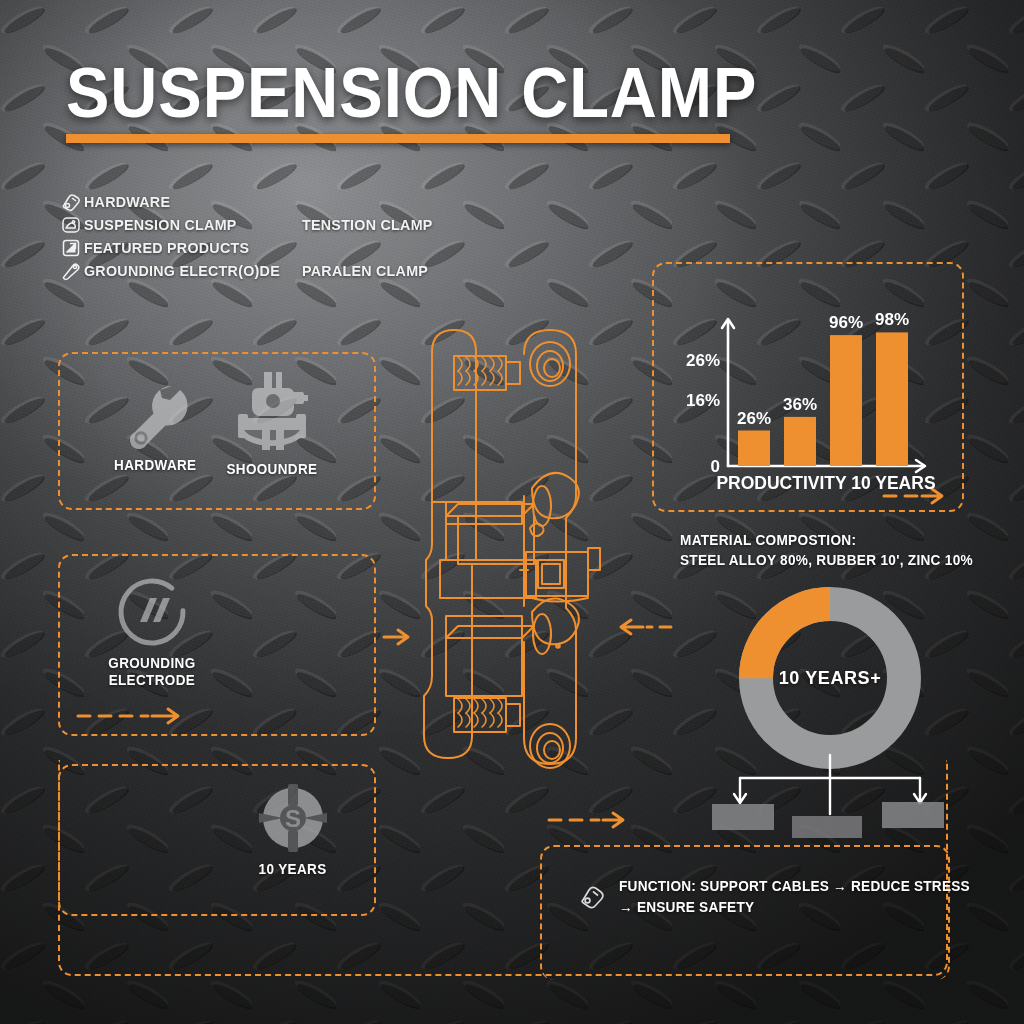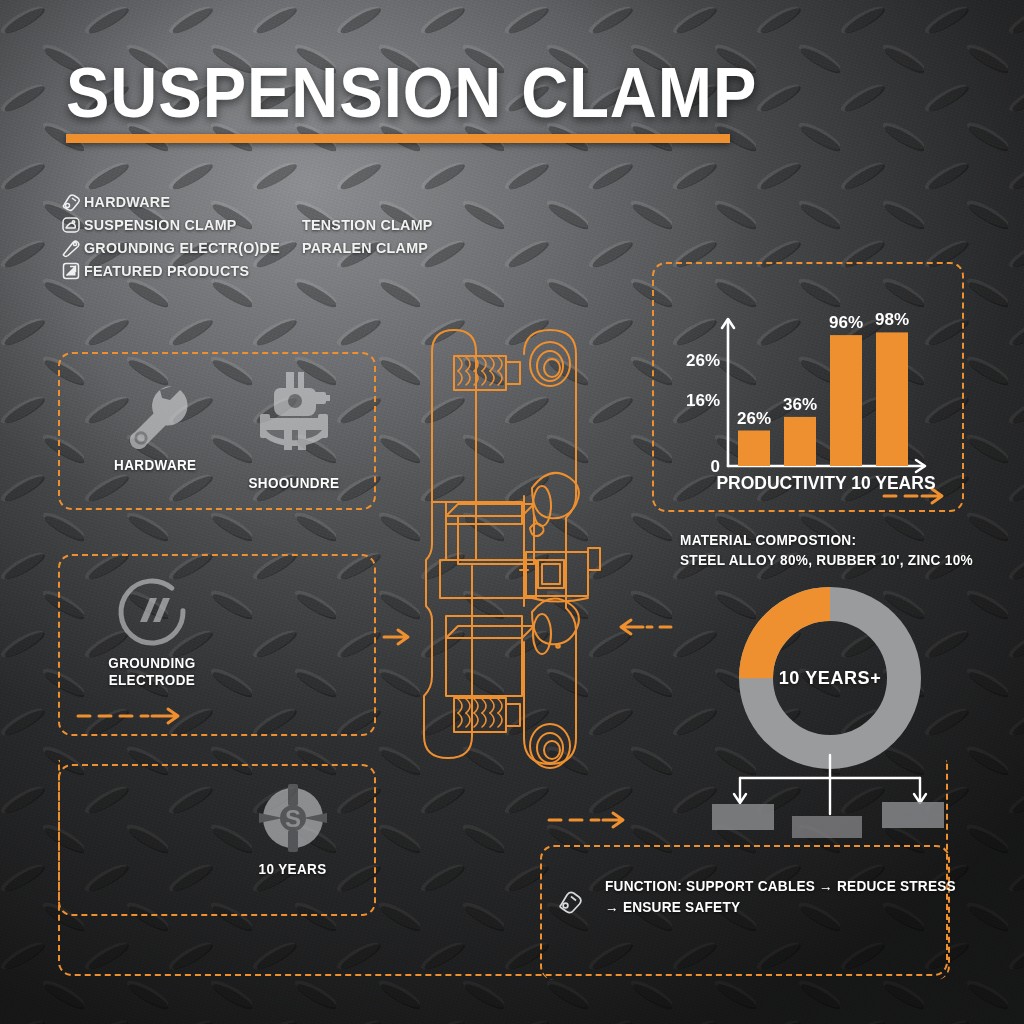--- a/index.html
+++ b/index.html
@@ -119,22 +119,22 @@
     pointer-events:none;
   }
 
   
   .func-frame {
     position:absolute; left:540px; top:845px; width:410px; height:135px;
     z-index:4; border:2.5px dashed #ef9030; border-radius:14px;
     border-bottom:none;
   }
   .func-row {
-    position:absolute; left:556px; top:876px; z-index:6;
-    display:flex; align-items:flex-end; gap:19px;
+    position:absolute; left:578px; top:876px; z-index:6;
+    display:flex; align-items:center; gap:11px;
   }
   .func-ico { margin-top:2px; }
   .func-txt {
     color:#ffffff; font-weight:bold; font-size:14.5px; line-height:21px;
     letter-spacing:.25px; transform:scaleX(.94); transform-origin:left top;
     text-shadow:0 1px 3px rgba(0,0,0,.65); white-space:pre-line;
   }
 </style>
 </head>
 <body>
@@ -194,59 +194,59 @@
         </g>
       </svg>
     </span>
     <span class="legend-txt legend-col1">SUSPENSION CLAMP</span>
     <span class="legend-txt legend-col2">TENSTION CLAMP</span>
   </div>
 
   <div class="legend-row">
     <span class="legend-ico">
       <svg width="22" height="20" viewBox="0 0 22 20">
+        <rect x="3.5" y="2.5" width="15" height="15" rx="2.5" fill="none" stroke="#f0f0f0" stroke-width="1.5"></rect>
+        <path d="M6.5 14.5 L15.5 5.5 L15.5 11 M15.5 5.5 L10 5.5" fill="none" stroke="#f0f0f0" stroke-width="1.5"></path>
+        <path d="M6.5 14.5 L15.5 5.5 L15.5 14.5 Z" fill="#f0f0f0"></path>
+      </svg>
+    </span>
+    <span class="legend-txt legend-col1">FEATURED PRODUCTS</span>
+    <span class="legend-txt legend-col2"></span>
+  </div>
+
+  <div class="legend-row">
+    <span class="legend-ico">
+      <svg width="22" height="20" viewBox="0 0 22 20">
         <g fill="none" stroke="#f0f0f0" stroke-width="1.5" stroke-linejoin="round">
           <path d="M3.5 16.5 L13 4.5 Q15 2 17.5 4 Q20 6 18 8.5 L8 17.5 Q6 19 4.5 18 Q3 17 3.5 16.5 Z"></path>
           <circle cx="15" cy="6" r="1.6"></circle>
         </g>
       </svg>
     </span>
     <span class="legend-txt legend-col1">GROUNDING ELECTR(O)DE</span>
     <span class="legend-txt legend-col2">PARALEN CLAMP</span>
-  </div>
-
-  <div class="legend-row">
-    <span class="legend-ico">
-      <svg width="22" height="20" viewBox="0 0 22 20">
-        <rect x="3.5" y="2.5" width="15" height="15" rx="2.5" fill="none" stroke="#f0f0f0" stroke-width="1.5"></rect>
-        <path d="M6.5 14.5 L15.5 5.5 L15.5 11 M15.5 5.5 L10 5.5" fill="none" stroke="#f0f0f0" stroke-width="1.5"></path>
-        <path d="M6.5 14.5 L15.5 5.5 L15.5 14.5 Z" fill="#f0f0f0"></path>
-      </svg>
-    </span>
-    <span class="legend-txt legend-col1">FEATURED PRODUCTS</span>
-    <span class="legend-txt legend-col2"></span>
   </div>
 </div>
 
 <div class="outer-frame" style="left:58px; top:760px; width:890px; height:216px; border-top:none; border-radius:0 0 14px 14px;"></div>
 
 <div class="card" style="left:58px; top:352px; width:318px; height:158px;">
   <div class="card-inner">
     <div class="prod" style="left:30px; top:22px; width:130px;">
       <span class="prod-ico">
         <svg width="74" height="74" viewBox="0 0 74 74">
           <g fill="#d2d3d4">
             <path d="M54 10 a20 20 0 0 0 -18.5 27.5 L17 56 a9 9 0 1 0 12 12 L47.5 49.5 A20 20 0 0 0 62 14 L52 24 L44 22 L42 14 Z" transform="rotate(0 37 37)"></path>
           </g>
           <circle cx="23" cy="62" r="5.2" fill="none" stroke="#8f9092" stroke-width="3"></circle>
         </svg>
       </span>
       <span class="prod-label">HARDWARE</span>
     </div>
-    <div class="prod" style="left:164px; top:14px; width:140px;gap:14px;">
+    <div class="prod" style="left:142px; top:14px; width:140px;">
       <span class="prod-ico">
         <svg width="84" height="86" viewBox="0 0 84 86">
           <g fill="#d2d3d4">
             <rect x="34" y="4" width="8" height="18"></rect>
             <rect x="46" y="4" width="6" height="16"></rect>
             <path d="M28 20 h30 a6 6 0 0 1 6 6 v14 a8 8 0 0 1 -8 8 h-26 a8 8 0 0 1 -8 -8 v-14 a6 6 0 0 1 6 -6 z"></path>
             <rect x="62" y="24" width="12" height="12" rx="2"></rect>
             <rect x="74" y="27" width="4" height="6"></rect>
             <circle cx="43" cy="33" r="7" fill="#6f7174"></circle>
             <rect x="8" y="46" width="10" height="24" rx="2"></rect>

